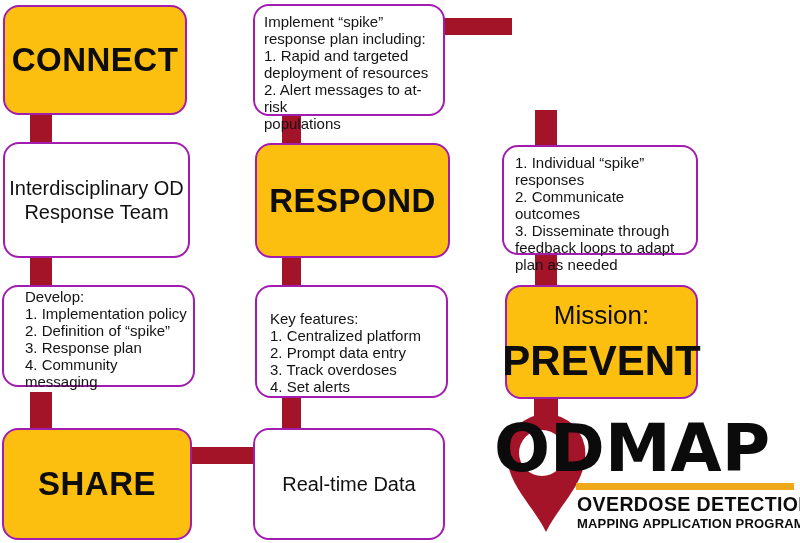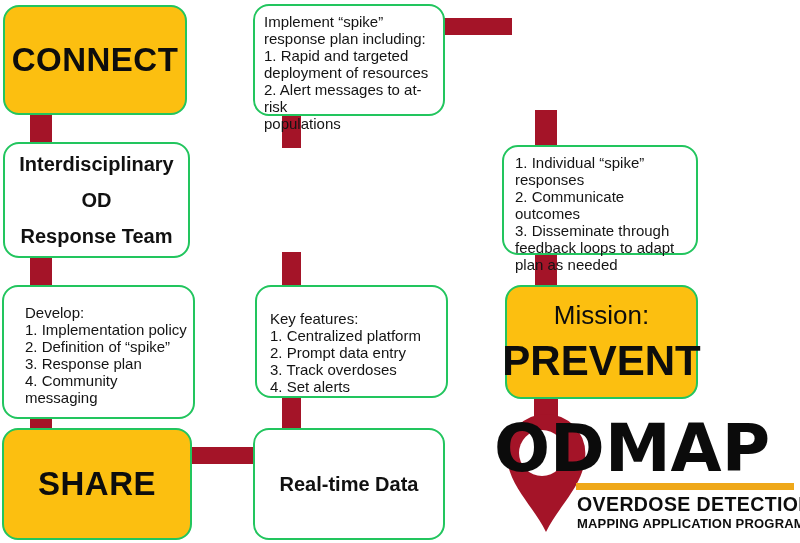--- a/index.html
+++ b/index.html
@@ -2,26 +2,26 @@
 <html><head>
 <meta charset="utf-8">
 <style>
   html,body{margin:0;padding:0;background:#ffffff;}
   .canvas{
     position:relative;width:800px;height:543px;background:#ffffff;overflow:hidden;
     font-family:"Liberation Sans",sans-serif;color:#111111;
   }
   .box{
     position:absolute;box-sizing:border-box;background:#ffffff;
-    border:2px solid #22c55e;border-radius:16px;
+    border:2px solid #a21caf;border-radius:16px;
     display:flex;flex-direction:column;align-items:center;justify-content:center;
   }
   .gold{background:#FCBF10;}
   .headline{font-weight:700;font-size:33px;letter-spacing:0.5px;color:#0d0d0d;}
-  .center-bold{font-weight:700;font-size:20px;line-height:36px;text-align:center;white-space:pre-line;}
+  .center-bold{font-weight:400;font-size:20px;line-height:24px;text-align:center;white-space:pre-line;}
   .body-lines{
     font-size:15px;line-height:17px;white-space:pre-line;color:#141414;
     align-items:flex-start;justify-content:flex-start;text-align:left;
   }
   .conn{position:absolute;background:#A41428;}
   .mission-prefix{font-size:26px;font-weight:400;color:#0d0d0d;}
   .mission-label{font-weight:700;font-size:42px;color:#0d0d0d;margin-top:6px;}
   .wordmark{
     position:absolute;left:494px;top:416px;font-family:"DejaVu Sans",sans-serif;
     font-weight:700;font-size:66px;line-height:66px;letter-spacing:0px;color:#0b0b0b;
@@ -60,31 +60,34 @@
 2. Alert messages to at-risk
 populations</span>
   </div>
 
 
   <div class="box" style="left:3px;top:142px;width:187px;height:116px;">
     <span class="center-bold">Interdisciplinary OD
 Response Team</span>
   </div>
 
+  <div class="box gold" style="left:255px;top:143px;width:195px;height:115px;">
+    <span class="headline">RESPOND</span>
+  </div>
 
   <div class="box body-lines" style="left:502px;top:145px;width:196px;height:110px;padding:7px 4px 8px 11px;">
     <span>1. Individual “spike”
 responses
 2. Communicate outcomes
 3. Disseminate through
 feedback loops to adapt
 plan as needed</span>
   </div>
 
-  <div class="box body-lines" style="left:2px;top:285px;width:193px;height:134px;padding:12px 4px 6px 21px;justify-content:center;">
+  <div class="box body-lines" style="left:2px;top:285px;width:193px;height:102px;padding:12px 4px 6px 21px;justify-content:center;">
     <span>Develop:
 1. Implementation policy
 2. Definition of “spike”
 3. Response plan
 4. Community messaging</span>
   </div>
 
   <div class="box body-lines" style="left:255px;top:285px;width:193px;height:113px;padding:28px 4px 6px 13px;justify-content:center;">
     <span>Key features:
 1. Centralized platform

